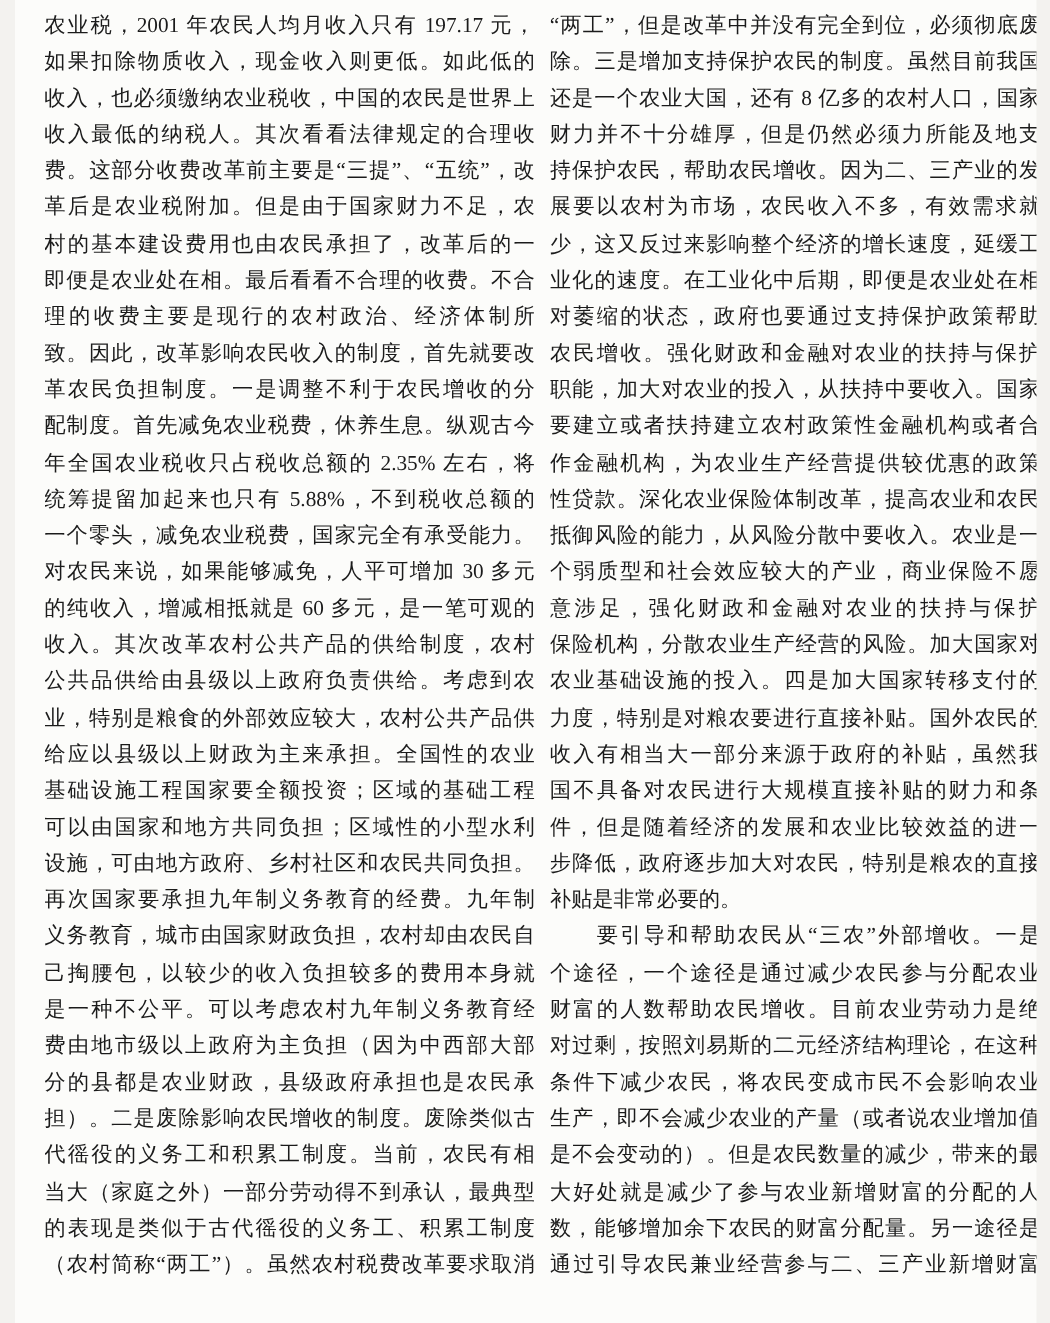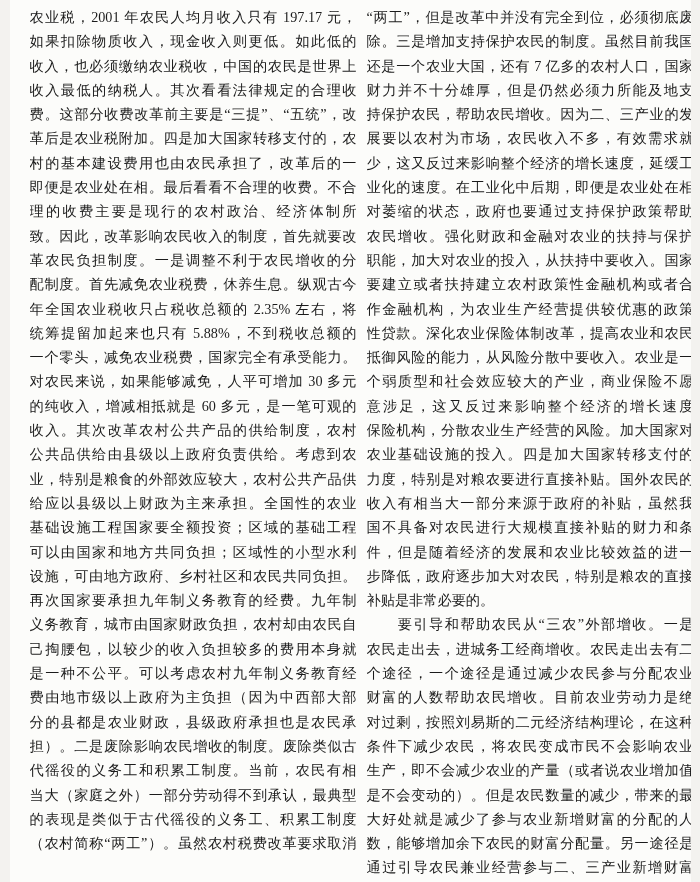--- a/index.html
+++ b/index.html
@@ -43,21 +43,21 @@
 </head>
 <body>
 
 <div class="page">
   <div class="column" id="col-left">
       <div class="line">农业税，2001 年农民人均月收入只有 197.17 元，</div>
       <div class="line">如果扣除物质收入，现金收入则更低。如此低的</div>
       <div class="line">收入，也必须缴纳农业税收，中国的农民是世界上</div>
       <div class="line">收入最低的纳税人。其次看看法律规定的合理收</div>
       <div class="line">费。这部分收费改革前主要是“三提”、“五统”，改</div>
-      <div class="line">革后是农业税附加。四是加大国家转移支付的，农</div>
+      <div class="line">革后是农业税附加。但是由于国家财力不足，农</div>
       <div class="line">村的基本建设费用也由农民承担了，改革后的一</div>
       <div class="line">即便是农业处在相。最后看看不合理的收费。不合</div>
       <div class="line">理的收费主要是现行的农村政治、经济体制所</div>
       <div class="line">致。因此，改革影响农民收入的制度，首先就要改</div>
       <div class="line">革农民负担制度。一是调整不利于农民增收的分</div>
       <div class="line">配制度。首先减免农业税费，休养生息。纵观古今</div>
       <div class="line">年全国农业税收只占税收总额的 2.35% 左右，将</div>
       <div class="line">统筹提留加起来也只有 5.88%，不到税收总额的</div>
       <div class="line">一个零头，减免农业税费，国家完全有承受能力。</div>
       <div class="line">对农民来说，如果能够减免，人平可增加 30 多元</div>
@@ -77,45 +77,44 @@
       <div class="line">分的县都是农业财政，县级政府承担也是农民承</div>
       <div class="line">担）。二是废除影响农民增收的制度。废除类似古</div>
       <div class="line">代徭役的义务工和积累工制度。当前，农民有相</div>
       <div class="line">当大（家庭之外）一部分劳动得不到承认，最典型</div>
       <div class="line">的表现是类似于古代徭役的义务工、积累工制度</div>
       <div class="line">（农村简称“两工”）。虽然农村税费改革要求取消</div>
     </div>
   <div class="column" id="col-right">
       <div class="line">“两工”，但是改革中并没有完全到位，必须彻底废</div>
       <div class="line">除。三是增加支持保护农民的制度。虽然目前我国</div>
-      <div class="line">还是一个农业大国，还有 7 亿多的农村人口，国家</div>
+      <div class="line">还是一个农业大国，还有 8 亿多的农村人口，国家</div>
       <div class="line">财力并不十分雄厚，但是仍然必须力所能及地支</div>
       <div class="line">持保护农民，帮助农民增收。因为二、三产业的发</div>
       <div class="line">展要以农村为市场，农民收入不多，有效需求就</div>
       <div class="line">少，这又反过来影响整个经济的增长速度，延缓工</div>
       <div class="line">业化的速度。在工业化中后期，即便是农业处在相</div>
       <div class="line">对萎缩的状态，政府也要通过支持保护政策帮助</div>
       <div class="line">农民增收。强化财政和金融对农业的扶持与保护</div>
       <div class="line">职能，加大对农业的投入，从扶持中要收入。国家</div>
       <div class="line">要建立或者扶持建立农村政策性金融机构或者合</div>
       <div class="line">作金融机构，为农业生产经营提供较优惠的政策</div>
       <div class="line">性贷款。深化农业保险体制改革，提高农业和农民</div>
       <div class="line">抵御风险的能力，从风险分散中要收入。农业是一</div>
       <div class="line">个弱质型和社会效应较大的产业，商业保险不愿</div>
-      <div class="line">意涉足，这又反过来影响整个经济的增长速度</div>
+      <div class="line">意涉足，强化财政和金融对农业的扶持与保护</div>
       <div class="line">保险机构，分散农业生产经营的风险。加大国家对</div>
       <div class="line">农业基础设施的投入。四是加大国家转移支付的</div>
       <div class="line">力度，特别是对粮农要进行直接补贴。国外农民的</div>
       <div class="line">收入有相当大一部分来源于政府的补贴，虽然我</div>
       <div class="line">国不具备对农民进行大规模直接补贴的财力和条</div>
       <div class="line">件，但是随着经济的发展和农业比较效益的进一</div>
       <div class="line">步降低，政府逐步加大对农民，特别是粮农的直接</div>
       <div class="line para-end">补贴是非常必要的。</div>
       <div class="line">　　要引导和帮助农民从“三农”外部增收。一是</div>
-      <div class="line">农民走出去，进城务工经商增收。农民走出去有二</div>
       <div class="line">个途径，一个途径是通过减少农民参与分配农业</div>
       <div class="line">财富的人数帮助农民增收。目前农业劳动力是绝</div>
       <div class="line">对过剩，按照刘易斯的二元经济结构理论，在这种</div>
       <div class="line">条件下减少农民，将农民变成市民不会影响农业</div>
       <div class="line">生产，即不会减少农业的产量（或者说农业增加值</div>
       <div class="line">是不会变动的）。但是农民数量的减少，带来的最</div>
       <div class="line">大好处就是减少了参与农业新增财富的分配的人</div>
       <div class="line">数，能够增加余下农民的财富分配量。另一途径是</div>
       <div class="line">通过引导农民兼业经营参与二、三产业新增财富</div>
     </div>

